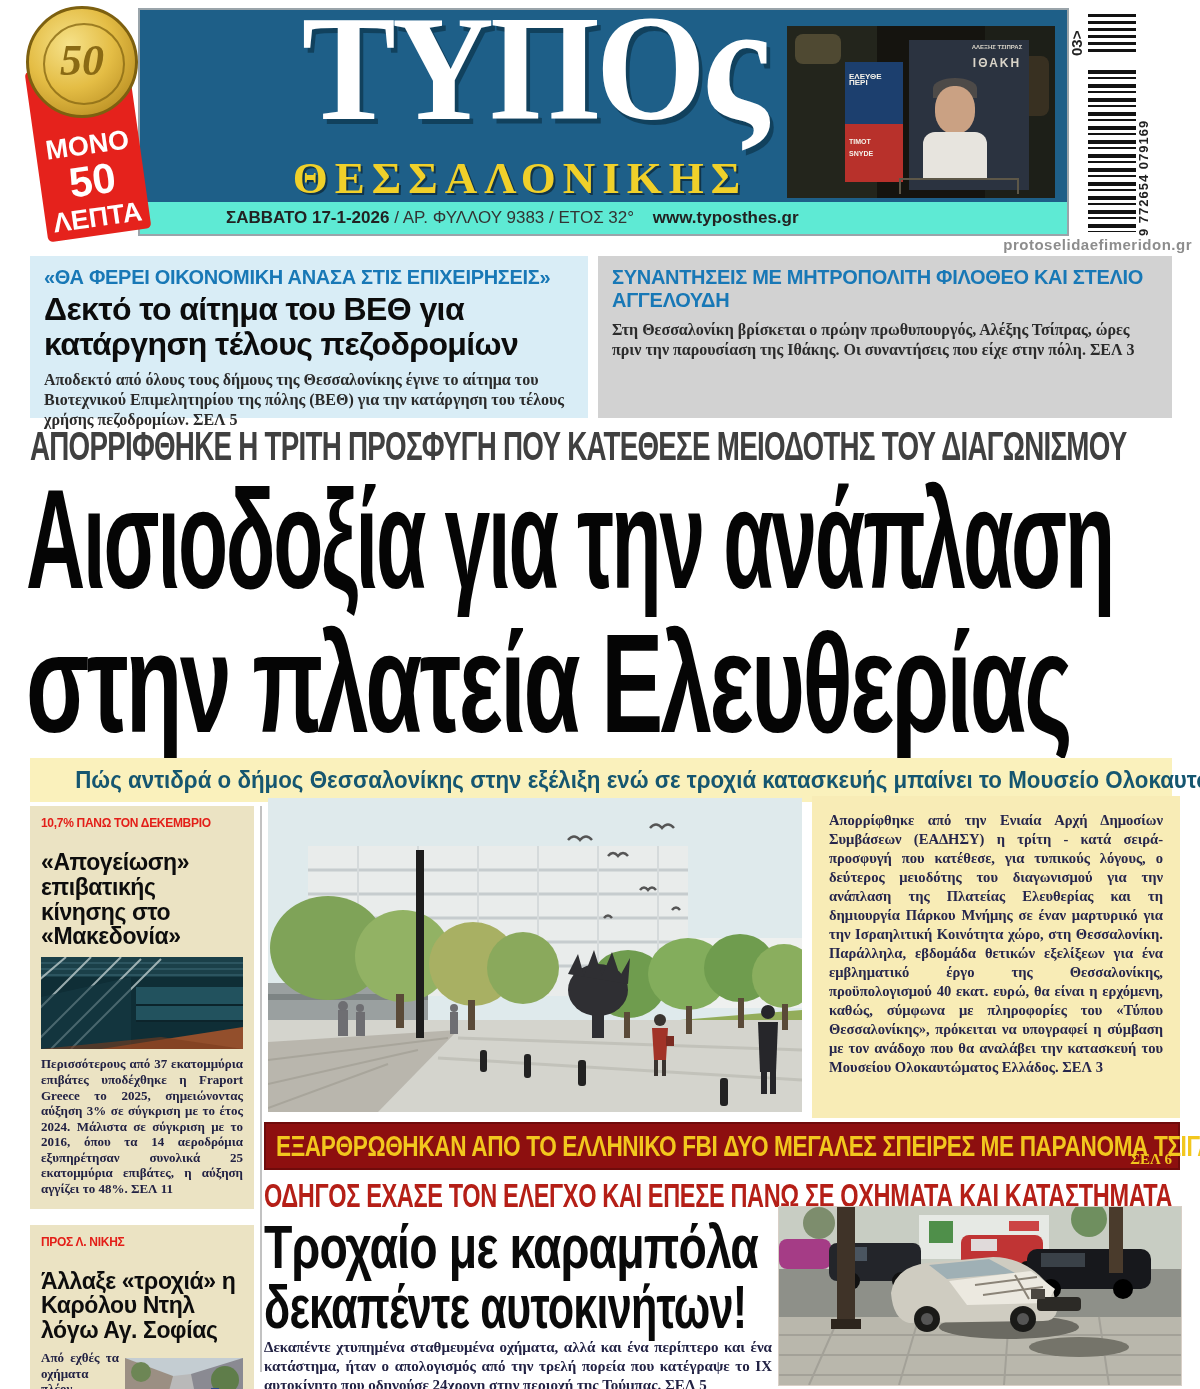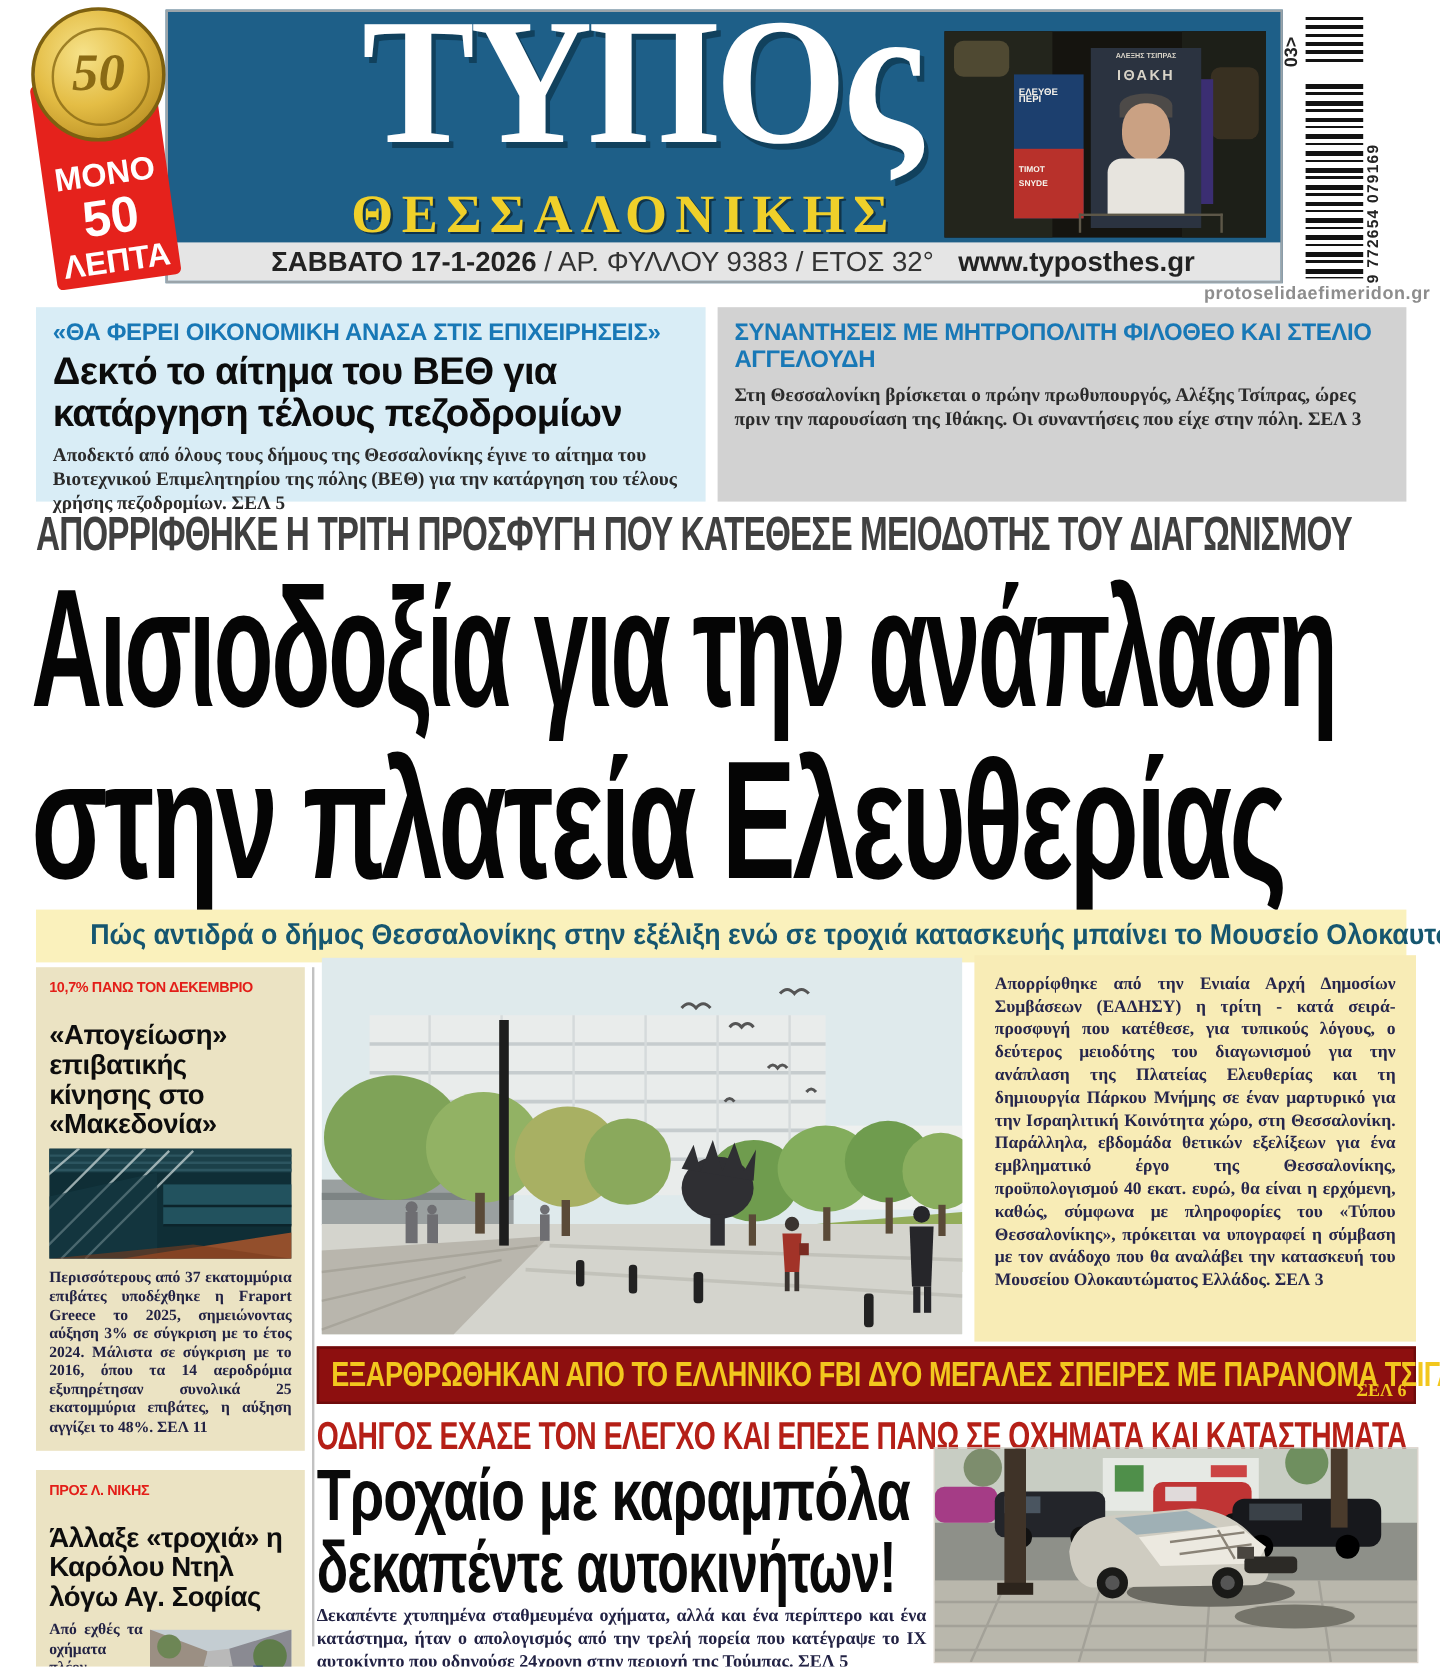--- a/index.html
+++ b/index.html
@@ -10,22 +10,22 @@
 
   
   .masthead{left:138px;top:8px;width:927px;height:224px;background:#1e5f88;border:2px solid #9aa4aa;}
   .mast-title{position:absolute;left:130px;top:-28px;width:560px;text-align:center;
       font-family:"Liberation Serif",serif;font-weight:bold;color:#fff;font-size:150px;
       letter-spacing:-4px;text-shadow:4px 5px 0 rgba(8,40,58,.55);transform:scaleX(.94);transform-origin:left top;}
   .mast-title .sigma{font-size:168px;line-height:0;}
   .mast-sub{position:absolute;left:60px;top:142px;width:640px;text-align:center;
       font-family:"Liberation Serif",serif;font-weight:bold;font-size:45px;color:#f0d02a;
       letter-spacing:7px;text-shadow:2px 2px 0 rgba(0,0,0,.45);}
-  .dateline{position:absolute;left:0;right:0;bottom:0;height:32px;background:#e5e5e5;
-      line-height:32px;font-size:23px;color:#222;padding-left:86px;}
+  .dateline{position:absolute;left:0;right:0;bottom:0;height:32px;background:#5eead4;
+      line-height:32px;font-size:17px;color:#222;padding-left:86px;}
   .dateline b{font-weight:bold;}
   .dateline .mid{font-weight:normal;color:#333;}
   .dateline .site{margin-left:14px;}
 
   
   .price-badge{left:36px;top:64px;width:104px;height:172px;background:#e5221c;border-radius:5px;
       transform:rotate(-8deg);color:#fff;text-align:center;font-weight:bold;padding-top:66px;box-sizing:border-box;}
   .price-badge .l1{font-size:27px;line-height:30px;}
   .price-badge .l2{font-size:42px;line-height:42px;}
   .price-badge .l3{font-size:27px;line-height:32px;}
@@ -40,21 +40,21 @@
   
   .inset{right:12px;top:16px;width:268px;height:172px;background:#15140f;overflow:hidden;}
   .inset .blur1{position:absolute;left:0;top:0;width:90px;height:172px;background:#23251c;}
   .inset .blur2{position:absolute;right:0;top:0;width:70px;height:172px;background:#1d1f18;}
   .inset .warm1{position:absolute;left:8px;top:8px;width:46px;height:30px;background:#5a5238;border-radius:8px;opacity:.8;}
   .inset .warm2{position:absolute;right:6px;top:30px;width:40px;height:60px;background:#403524;border-radius:8px;opacity:.8;}
   .inset .bookL{position:absolute;left:58px;top:36px;width:58px;height:120px;background:#1c3f6e;}
   .inset .bookL .red{position:absolute;left:0;bottom:0;width:100%;height:58px;background:#b8312b;}
   .inset .bookL .t{position:absolute;left:4px;color:#f5f2ea;font-weight:bold;}
   .inset .bookR{position:absolute;right:44px;top:40px;width:34px;height:104px;background:#3b2e72;}
-  .inset .bookC{position:absolute;left:122px;top:14px;width:92px;height:150px;background:#2b3340;}
+  .inset .bookC{position:absolute;left:122px;top:14px;width:92px;height:150px;background:#2b3340;padding-left:28px;}
   .inset .face{position:absolute;left:26px;top:46px;width:40px;height:48px;border-radius:46%;background:#caa183;}
   .inset .hair{position:absolute;left:24px;top:38px;width:44px;height:20px;border-radius:50% 50% 0 0;background:#4d4a48;}
   .inset .shirt{position:absolute;left:14px;top:92px;width:64px;height:48px;border-radius:12px 12px 0 0;background:#e7e4de;}
   .inset .bt{position:absolute;width:100%;text-align:center;color:#d9d4c8;font-weight:bold;}
   .inset .stand{position:absolute;left:112px;bottom:4px;width:116px;height:14px;border:2px solid #5d5748;border-bottom:none;background:transparent;}
 
   
   .barcode{left:1074px;top:8px;width:122px;height:226px;}
   .bc-small{position:absolute;left:14px;top:6px;width:48px;height:38px;
       background:repeating-linear-gradient(180deg,#121212 0 3px,#fff 3px 7px);}

